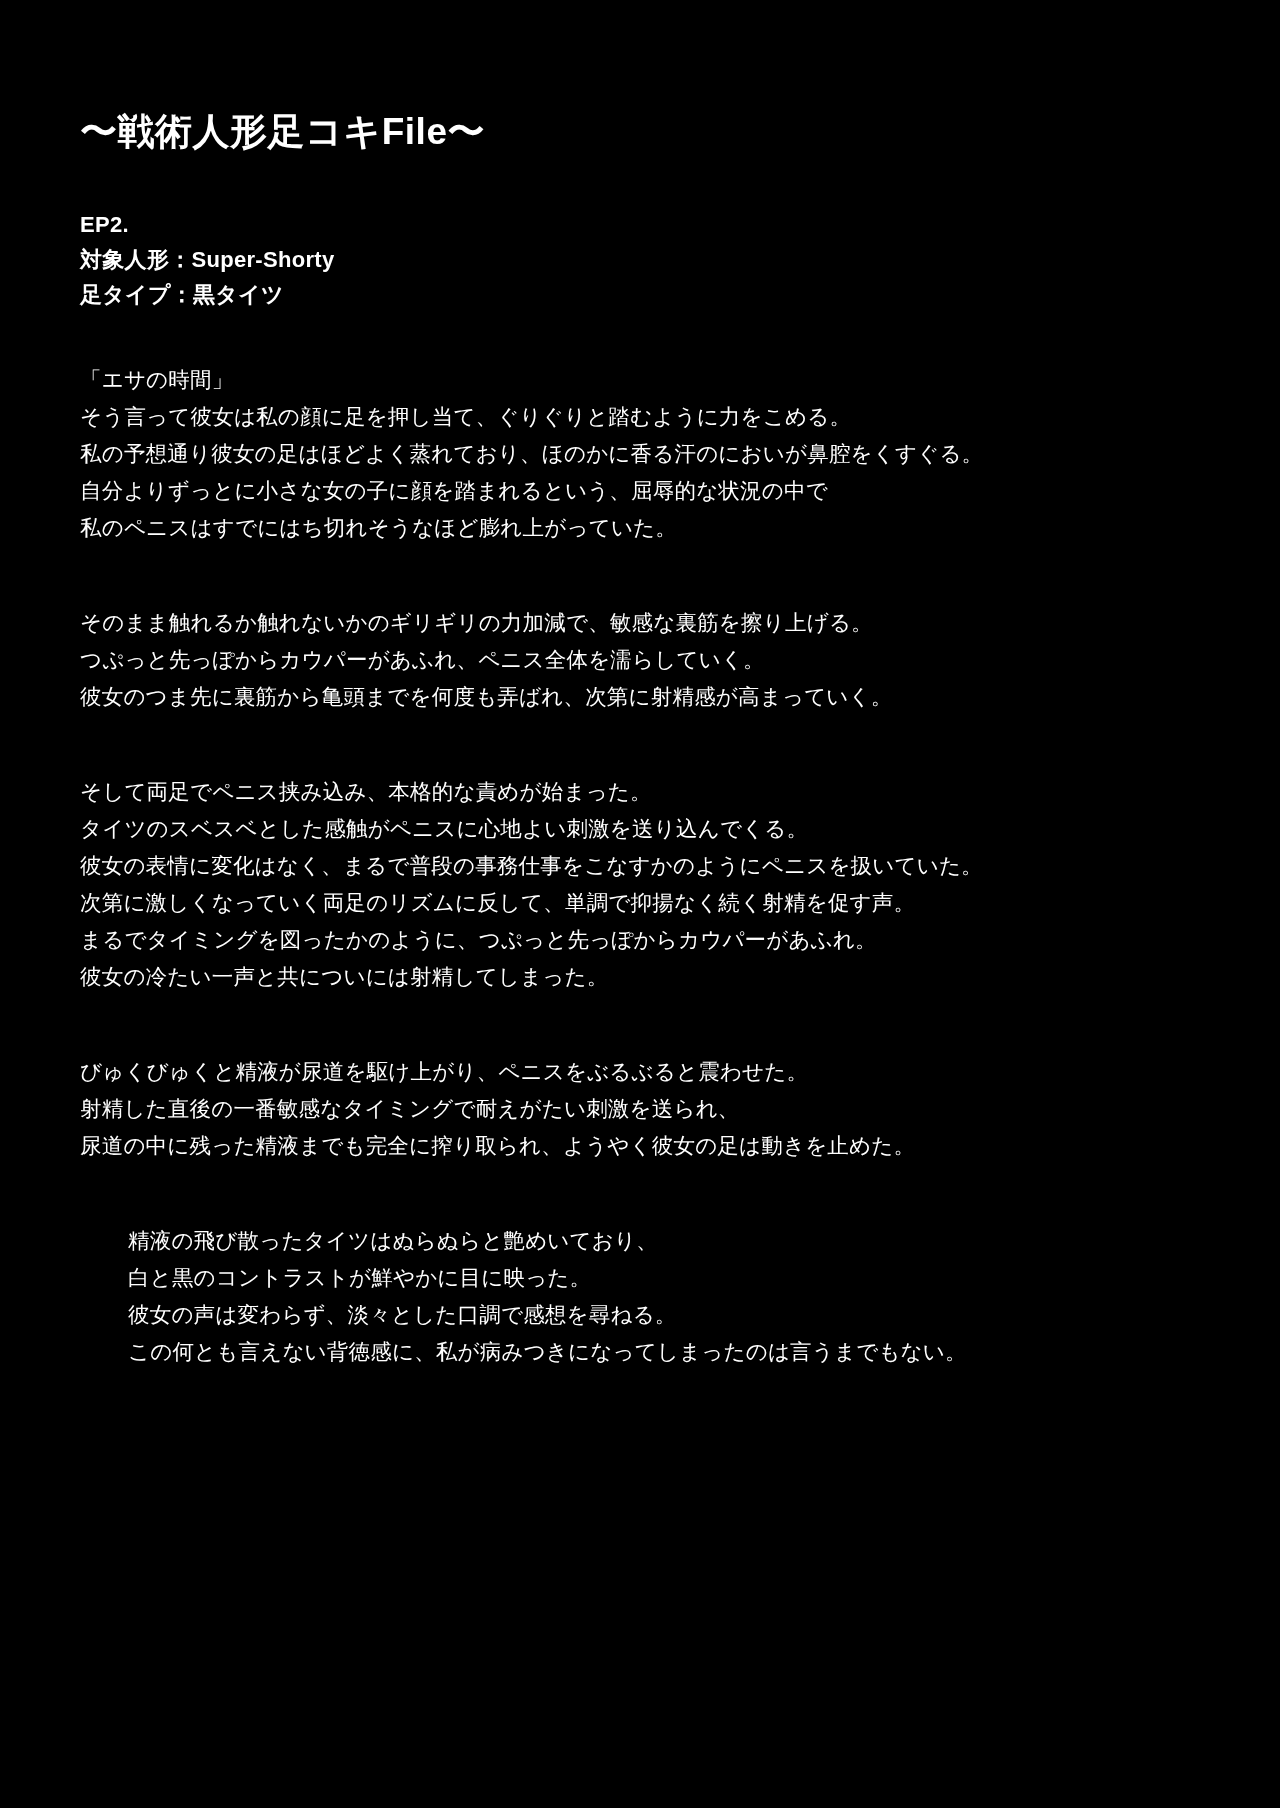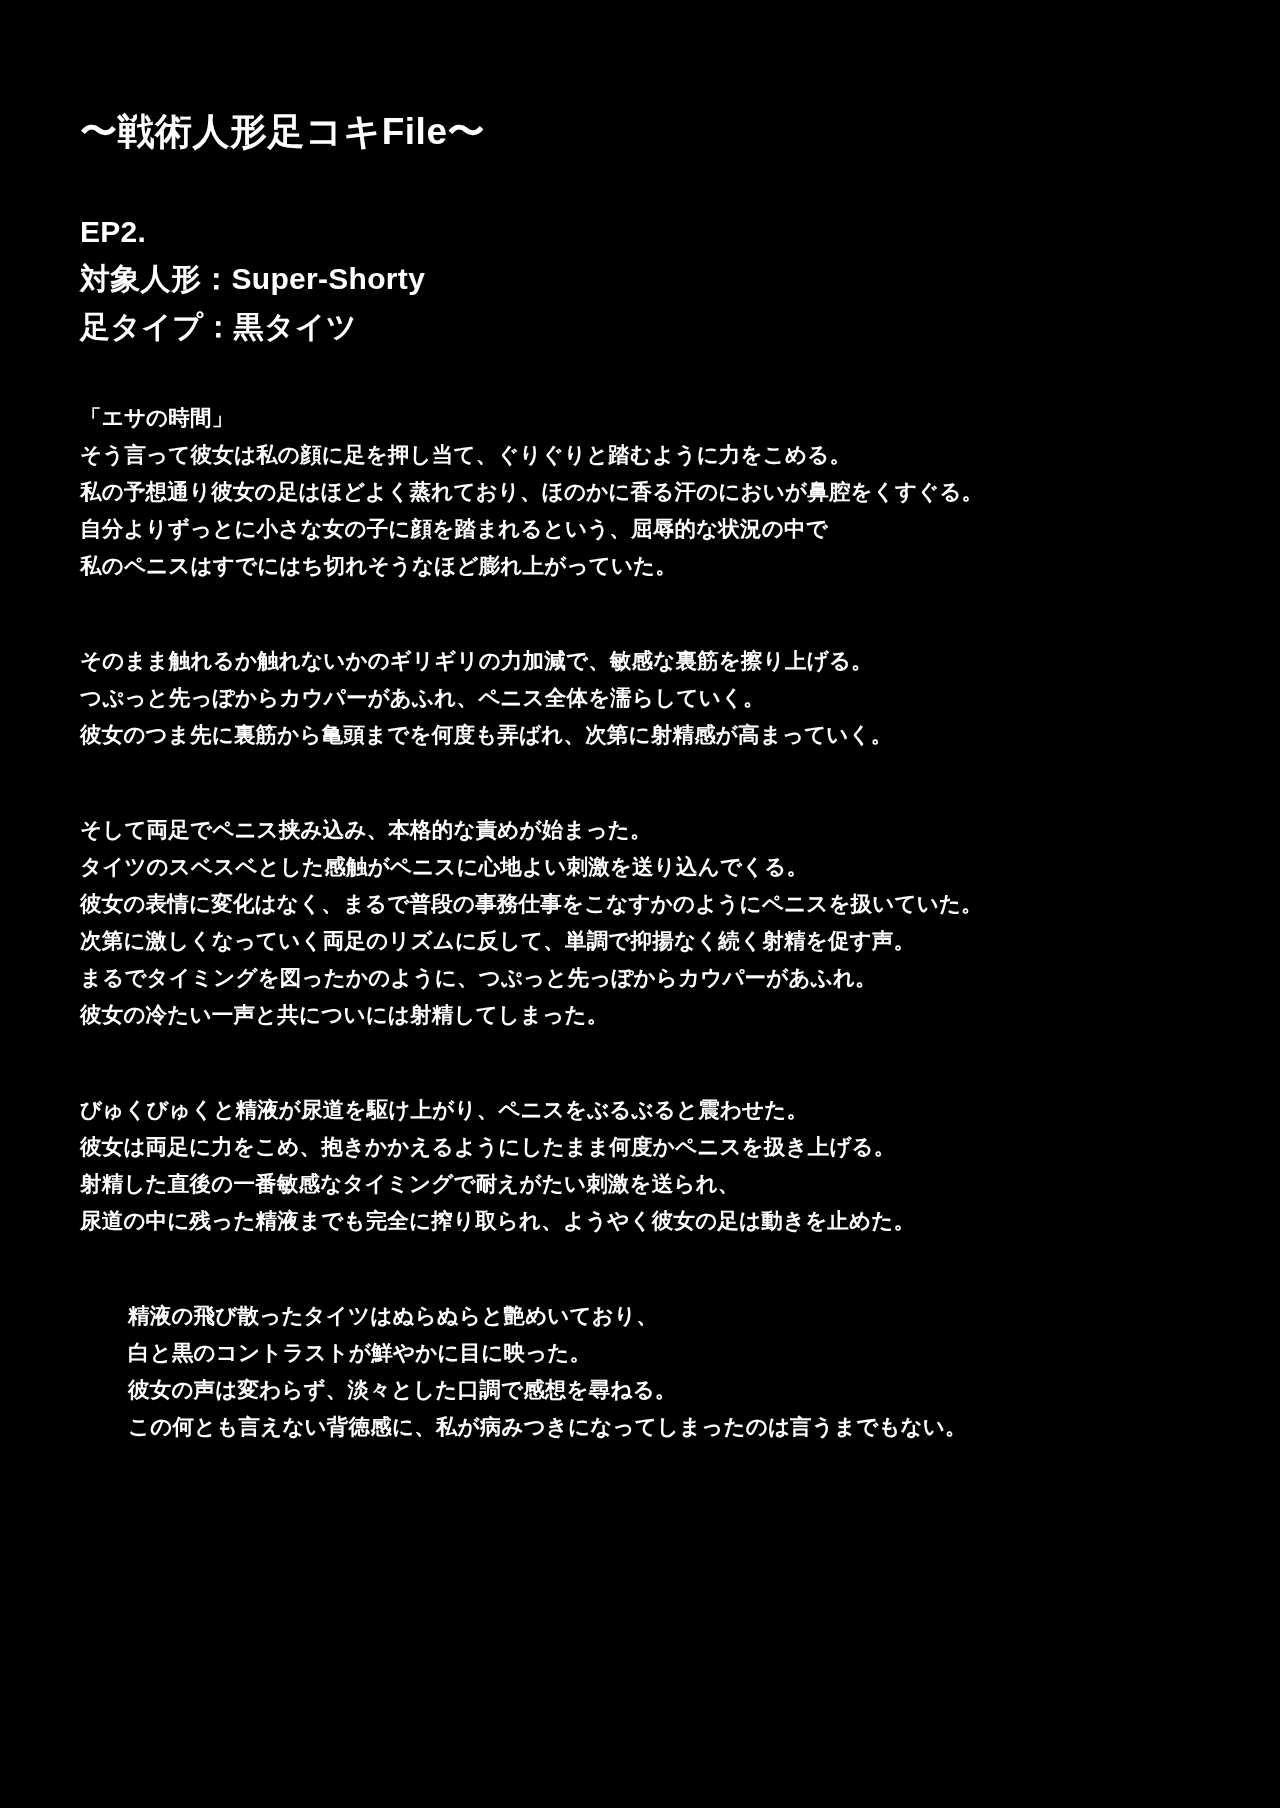--- a/index.html
+++ b/index.html
@@ -33,32 +33,32 @@
     font-weight: bold;
     letter-spacing: 0.5px;
     line-height: 1.3;
     margin: 0 0 52px 0;
     white-space: pre;
   }
   .meta {
     margin: 0 0 50px 0;
   }
   .meta-line {
-    font-size: 30px;
+    font-size: 22px;
     font-weight: bold;
     line-height: 1.58;
     letter-spacing: 0.3px;
     white-space: pre;
   }
   .para {
     margin: 0 0 58px 0;
   }
   .para-line {
     font-size: 21.5px;
-    font-weight: bold;
+    font-weight: normal;
     line-height: 1.72;
     letter-spacing: 0.2px;
     white-space: pre;
   }
   .para.last {
     margin-bottom: 0;
     margin-left: 48px;
   }
 </style>
 </head>
@@ -93,21 +93,20 @@
       <div class="para-line">そして両足でペニス挟み込み、本格的な責めが始まった。</div>
       <div class="para-line">タイツのスベスベとした感触がペニスに心地よい刺激を送り込んでくる。</div>
       <div class="para-line">彼女の表情に変化はなく、まるで普段の事務仕事をこなすかのようにペニスを扱いていた。</div>
       <div class="para-line">次第に激しくなっていく両足のリズムに反して、単調で抑揚なく続く射精を促す声。</div>
       <div class="para-line">まるでタイミングを図ったかのように、つぷっと先っぽからカウパーがあふれ。</div>
       <div class="para-line">彼女の冷たい一声と共についには射精してしまった。</div>
     </div>
 
     <div class="para">
       <div class="para-line">びゅくびゅくと精液が尿道を駆け上がり、ペニスをぶるぶると震わせた。</div>
-      <div class="para-line">彼女は両足に力をこめ、抱きかかえるようにしたまま何度かペニスを扱き上げる。</div>
       <div class="para-line">射精した直後の一番敏感なタイミングで耐えがたい刺激を送られ、</div>
       <div class="para-line">尿道の中に残った精液までも完全に搾り取られ、ようやく彼女の足は動きを止めた。</div>
     </div>
 
     <div class="para last">
       <div class="para-line">精液の飛び散ったタイツはぬらぬらと艶めいており、</div>
       <div class="para-line">白と黒のコントラストが鮮やかに目に映った。</div>
       <div class="para-line">彼女の声は変わらず、淡々とした口調で感想を尋ねる。</div>
       <div class="para-line">この何とも言えない背徳感に、私が病みつきになってしまったのは言うまでもない。</div>
     </div>

